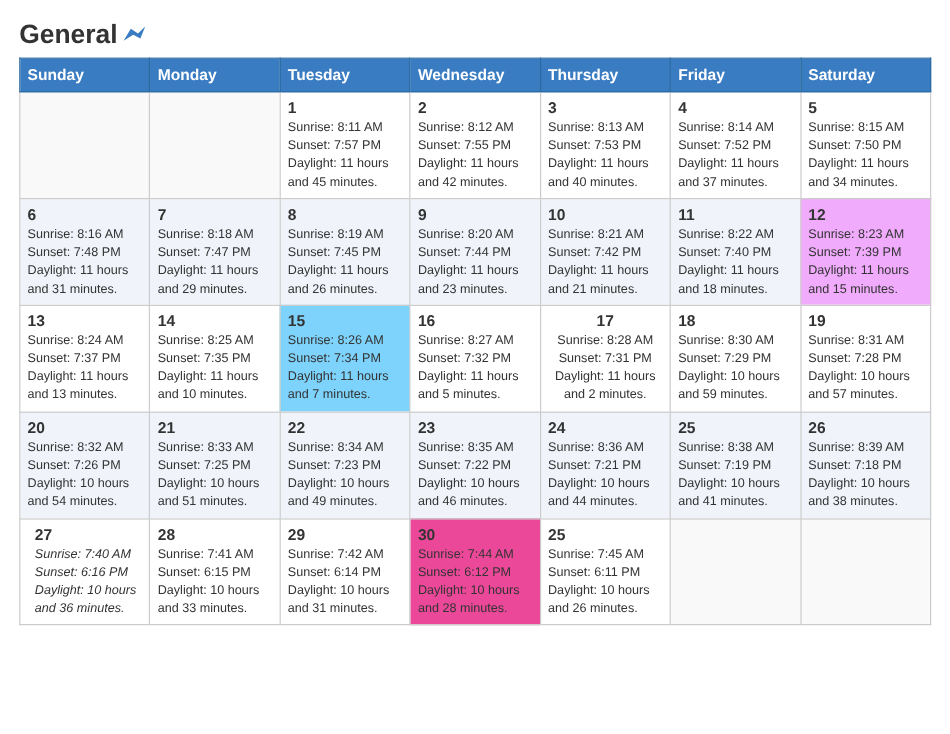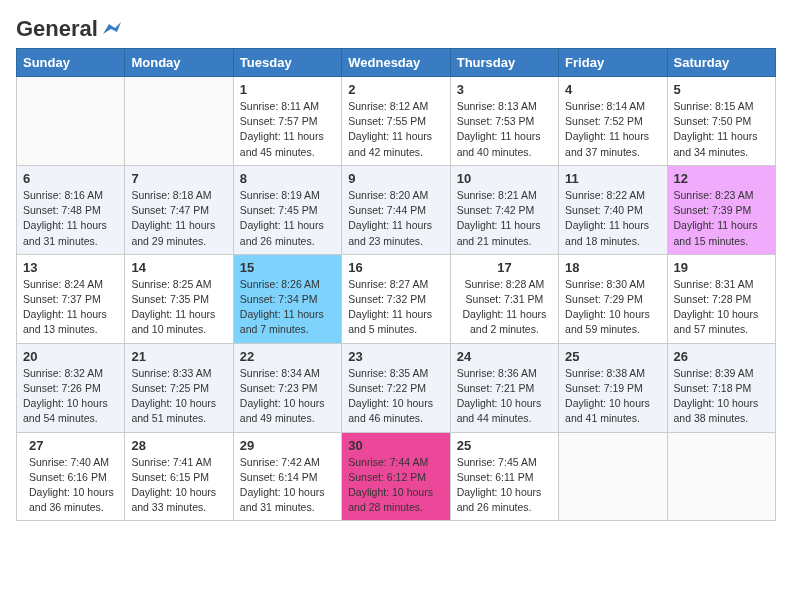--- a/index.html
+++ b/index.html
@@ -273,21 +273,21 @@
         <td style="background: rgb(240, 244, 250);">
           <span class="day-number">26</span>
           <div class="day-info" style="white-space: pre-line;">Sunrise: 8:39 AM
 Sunset: 7:18 PM
 Daylight: 10 hours and 38 minutes.</div>
         </td>
       </tr>
       <tr>
         <td style="background: rgb(255, 255, 255); padding-left: 12px;">
           <span class="day-number">27</span>
-          <div class="day-info" style="white-space: pre-line;">Sunrise: 7:40 AM
+          <div class="day-info" style="white-space: pre-line; font-style: italic;">Sunrise: 7:40 AM
 Sunset: 6:16 PM
 Daylight: 10 hours and 36 minutes.</div>
         </td>
         <td style="background: rgb(255, 255, 255);">
           <span class="day-number">28</span>
           <div class="day-info" style="white-space: pre-line;">Sunrise: 7:41 AM
 Sunset: 6:15 PM
 Daylight: 10 hours and 33 minutes.</div>
         </td>
         <td style="background: rgb(255, 255, 255);">

